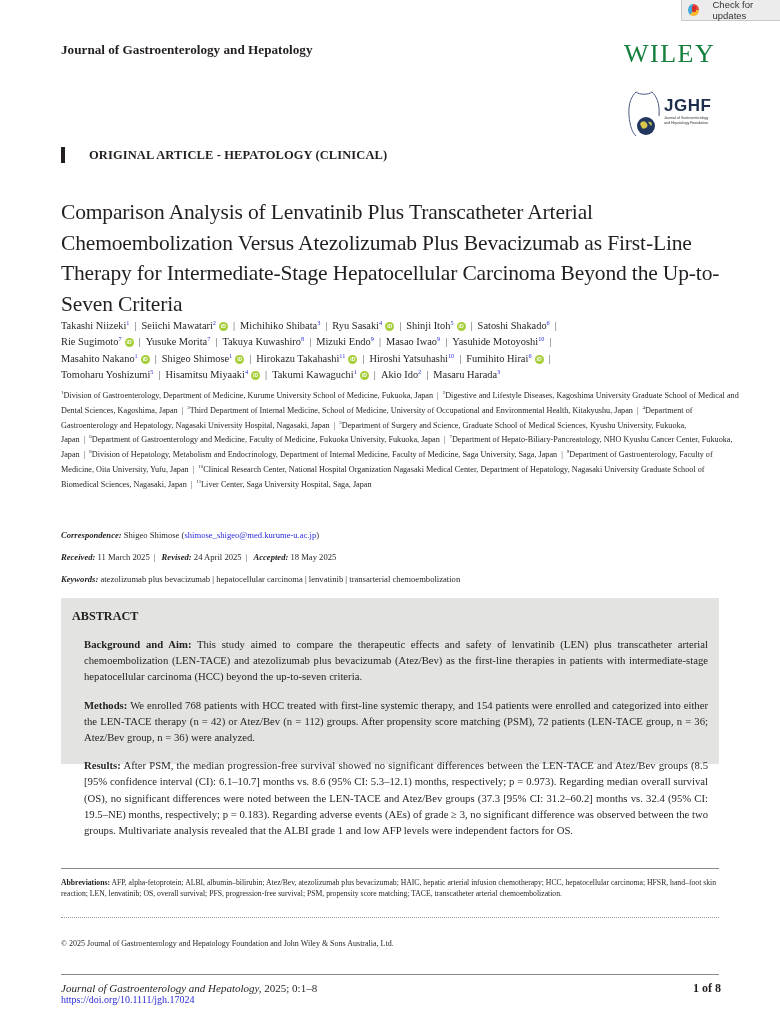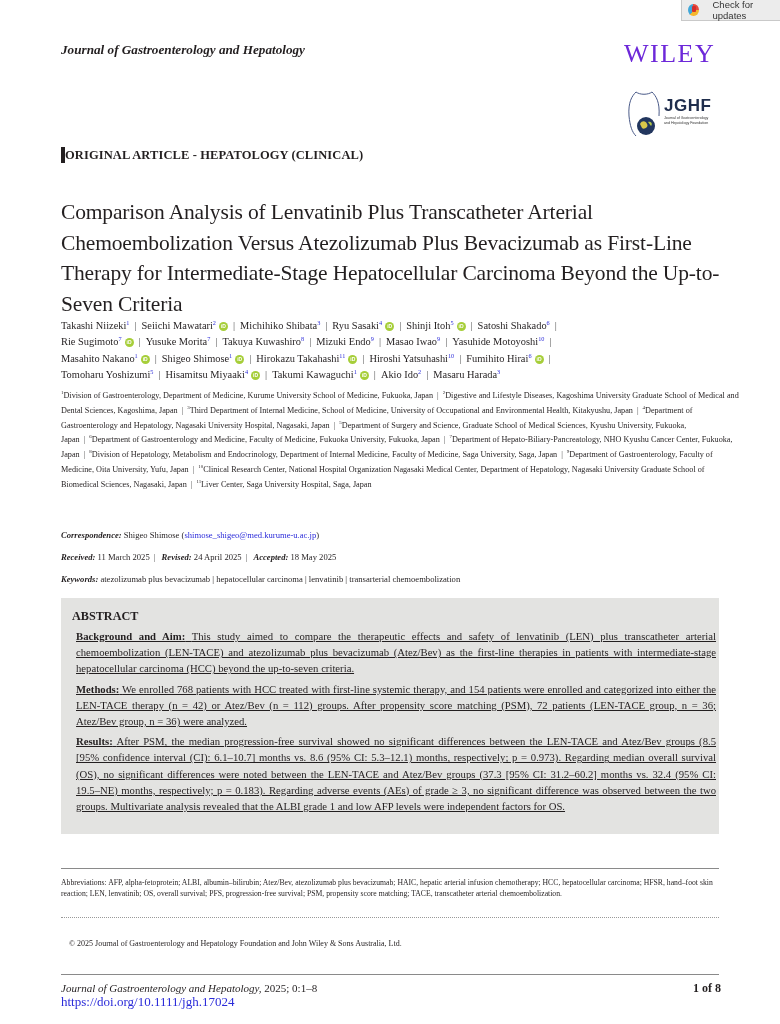--- a/index.html
+++ b/index.html
@@ -16,63 +16,63 @@
   #update-badge {
     right: 0; top: 0; width: 98px; height: 20px; background: #ececec;
     border: 1px solid #c9c9c9; border-top: none; border-right: none;
     display: flex; align-items: center; font-family: "Liberation Sans", sans-serif;
     font-size: 9.5px; color: #333; gap: 9px;
   }
   #update-badge .ico { width: 12px; height: 12px; border-radius: 50%; margin: 0 5px 0 6px;
     background: conic-gradient(#e94b3c 0 25%, #f5b82e 25% 60%, #41a7d8 60% 100%); position: relative; }
   #update-badge .ico::after { content: ""; position: absolute; left: 4px; top: 2px; width: 4px; height: 6px; background: #d22f2f; border-radius: 1px; }
 
-  #journal-header { left: 61px; top: 42px; font-style: italic; font-weight: bold; font-size: 13.2px; }
-  #wiley-logo { left: 624px; top: 39px; font-size: 26px; letter-spacing: 1.5px; font-family: "Liberation Serif", serif; color: #6d28d9; }
+  #journal-header { left: 61px; top: 42px; font-weight: bold; font-size: 13.2px; }
+  #wiley-logo { left: 624px; top: 39px; font-size: 26px; letter-spacing: 1.5px; font-family: "Liberation Serif", serif; color: #15803d; }
   #jghf-logo { left: 624px; top: 88px; width: 100px; height: 50px; }
   #jghf-logo .jghf-text { position: absolute; left: 40px; top: 8px; font-family: "Liberation Sans", sans-serif; font-weight: bold; font-size: 17px; color: #1f2d4c; letter-spacing: 0.5px; }
   #jghf-logo .jghf-sub { position: absolute; left: 40px; top: 28px; font-family: "Liberation Sans", sans-serif; font-size: 3.6px; color: #333; line-height: 4.5px; width: 60px; }
 
-  #article-type { left: 61px; top: 147px; border-left: 4px solid #231f20; padding-left: 0; font-size: 12.5px; font-weight: bold; letter-spacing: 0.1px; line-height: 16px; }
+  #article-type { left: 61px; top: 147px; border-left: 4px solid #231f20; padding-left: 24px; font-size: 12.5px; font-weight: bold; letter-spacing: 0.1px; line-height: 16px; }
 
   #title { left: 61px; top: 197px; width: 680px; font-size: 21.5px; font-weight: normal; line-height: 30.5px; letter-spacing: -0.15px; }
 
   #authors { left: 61px; top: 318px; width: 680px; font-size: 10.4px; line-height: 16.4px; }
   #authors .author { white-space: nowrap; }
   #authors .sep { color: #555; margin: 0 5px; }
   #authors sup { color: #2b2bd9; }
   .orcid { display: inline-block; width: 9px; height: 9px; border-radius: 50%; background: #a6ce39; color: #fff;
     font-family: "Liberation Sans", sans-serif; font-size: 5px; font-weight: bold; text-align: center; line-height: 9px; vertical-align: 1px; margin-left: 3px; }
 
   #affiliations { left: 61px; top: 389px; width: 680px; font-size: 8.2px; line-height: 14.8px; }
   #affiliations .sep { color: #555; margin: 0 4px; }
 
   .meta-line { left: 61px; font-size: 8.6px; }
   .meta-line b { font-weight: bold; font-style: italic; }
   .meta-line .sep { color: #555; margin: 0 4px; }
   #correspondence { top: 530px; }
   #dates { top: 552px; text-align: right; }
   #keywords { top: 574px; }
 
-  #abstract-box { left: 61px; top: 598px; width: 658px; height: 236px; background: #e3e3e1; padding: 0; box-sizing: border-box; }
+  #abstract-box { left: 61px; top: 598px; width: 658px; height: 166px; background: #e3e3e1; padding: 0; box-sizing: border-box; }
   #abstract-inner { position: absolute; left: 11px; top: 10px; width: 648px; font-size: 10.7px; line-height: 16.2px; text-align: justify; }
   #abstract-title { font-weight: bold; font-size: 12.2px; margin-bottom: 1px; line-height: 16px; }
-  #abstract-inner p { margin: 4px; text-decoration: underline; }
+  #abstract-inner p { margin: 12px; }
   #abstract-inner .label { font-weight: bold; }
 
   #rule-top { left: 61px; top: 868px; width: 658px; height: 0; border-top: 1.5px solid #8a8a8a; }
   #abbreviations { left: 61px; top: 877px; width: 660px; font-size: 7.7px; line-height: 11px; }
-  #abbreviations b { font-weight: normal; margin-top: 20px; }
+  #abbreviations b { font-weight: bold; margin-top: 20px; }
   #rule-dotted { left: 61px; top: 917px; width: 658px; height: 0; border-top: 1px dotted #999; }
-  #copyright { left: 61px; top: 939px; font-size: 8px; margin-left: 8px; }
+  #copyright { left: 61px; top: 939px; font-size: 8px; }
 
   #rule-footer { left: 61px; top: 974px; width: 658px; height: 0; border-top: 1.3px solid #8a8a8a; }
   #footer-journal { left: 61px; top: 982px; font-size: 11px; }
   #footer-journal i { font-style: italic; }
-  #footer-doi { left: 61px; top: 994px; font-size: 13px; }
+  #footer-doi { left: 61px; top: 994px; font-size: 10px; }
   #footer-page { left: 693px; top: 981px; font-size: 12px; font-weight: bold; }
 </style>
 </head>
 <body>
 
 <div id="update-badge" class="abs">
   <span class="ico"></span>
   <span>Check for updates</span>
 </div>
 

